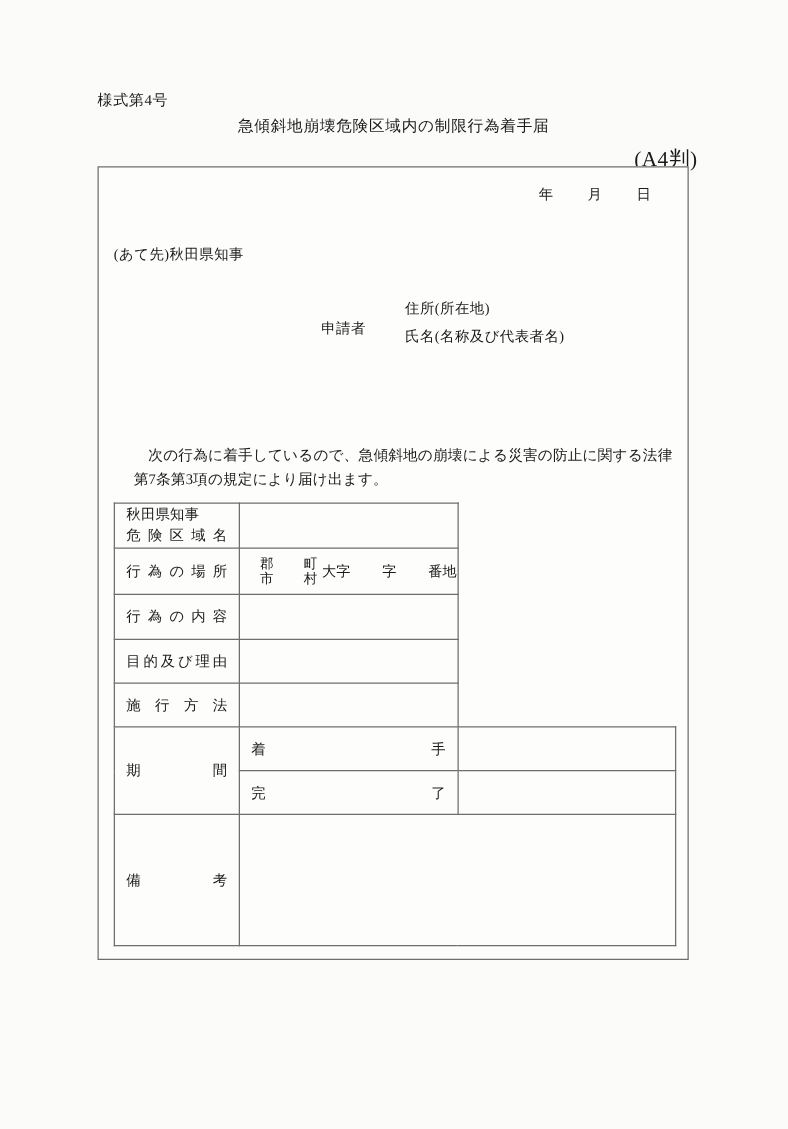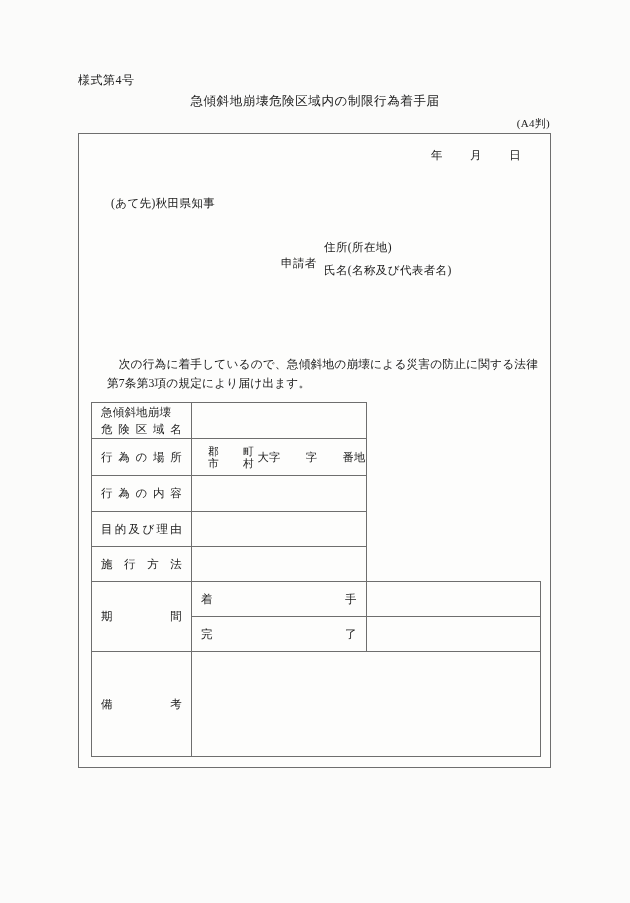--- a/index.html
+++ b/index.html
@@ -40,23 +40,23 @@
     right: 0;
     top: 93px;
     text-align: center;
     font-size: 12.5px;
     letter-spacing: 0.6px;
     white-space: nowrap;
   }
 
   .paper-size {
     position: absolute;
-    right: 80px;
+    right: 72px;
     top: 116px;
-    font-size: 11px;
+    font-size: 17px;
     letter-spacing: 0.3px;
     white-space: nowrap;
   }
 
   
   .frame {
     position: absolute;
     left: 78px;
     top: 133px;
     width: 473px;
@@ -73,21 +73,21 @@
     width: 90px;
     display: flex;
     justify-content: space-between;
     font-size: 11.5px;
     letter-spacing: 0.3px;
   }
   .date-line span { white-space: nowrap; }
 
   .addressee {
     position: absolute;
-    left: 32px;
+    left: 12px;
     top: 62px;
     font-size: 11.5px;
     letter-spacing: 0.4px;
     white-space: nowrap;
     text-align: right;
   }
 
   
   .applicant {
     position: absolute;
@@ -95,21 +95,20 @@
     top: 105px;
     font-size: 11.5px;
     line-height: 1.55;
     letter-spacing: 0.4px;
   }
   .applicant .label {
     position: absolute;
     left: 0;
     top: 16px;
     white-space: nowrap;
-    margin-left: 24px;
   }
   .applicant .lines {
     margin-left: 67px;
   }
   .applicant .lines div { white-space: nowrap; }
 
   .subject {
     position: absolute;
     left: 0;
     right: 0;
@@ -246,21 +245,21 @@
 
 
     <div class="body-text">次の行為に着手しているので、急傾斜地の崩壊による災害の防止に関する法律第7条第3項の規定により届け出ます。</div>
 
     <table class="form-table">
       <tbody>
         <tr class="r-name">
           <td class="lbl">
             <div class="spread two-line">
               <div class="ln">
-                  <span>急傾斜地崩壊</span>
+                  <span>秋田県知事</span>
                 </div>
               <div class="ln">
                 <span>危</span>
                   <span>険</span>
                   <span>区</span>
                   <span>域</span>
                   <span>名</span>
               </div>
             </div>
           </td>

